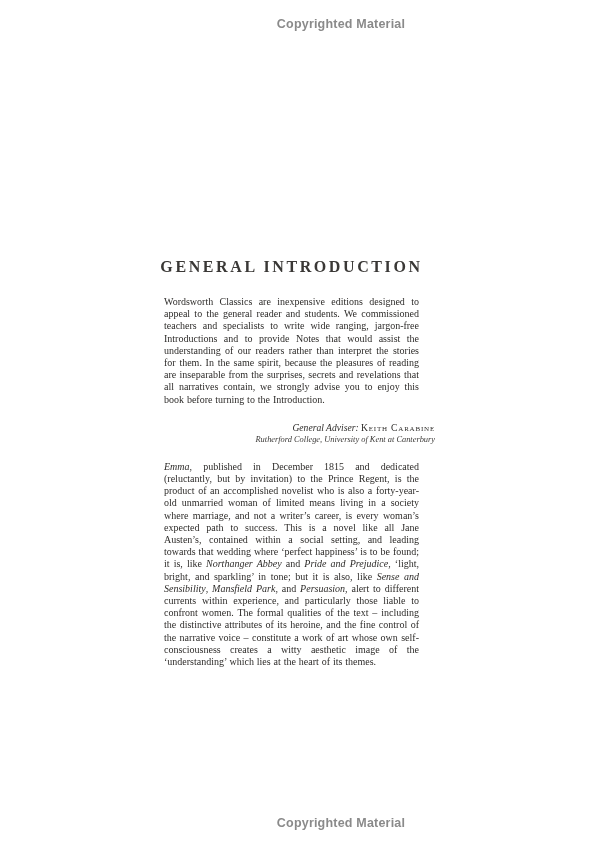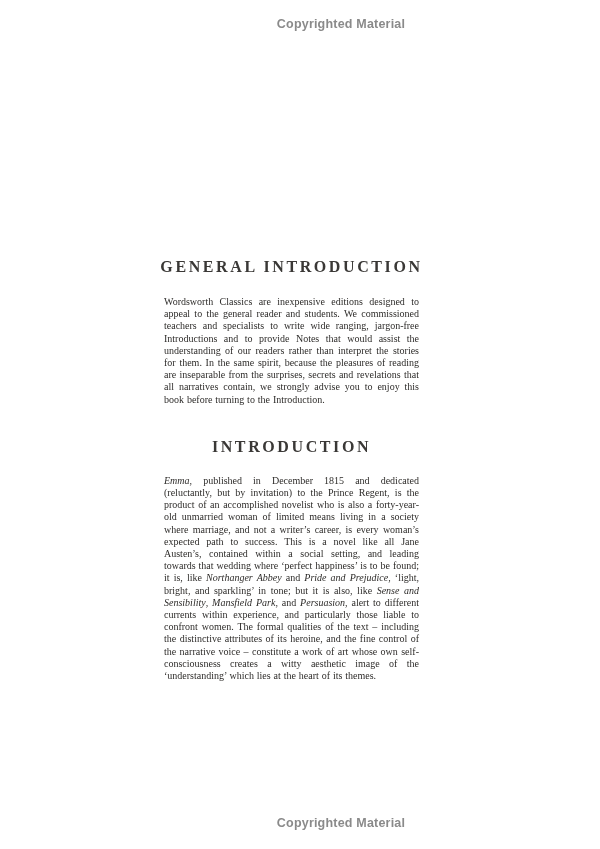--- a/index.html
+++ b/index.html
@@ -89,22 +89,25 @@
 <div class="page">
 
   <div class="watermark top">Copyrighted Material</div>
 
   <div class="content">
 
     <h1 class="section-heading heading-general">GENERAL INTRODUCTION</h1>
 
     <p class="body-para"><span>Wordsworth Classics are inexpensive editions designed to appeal to the general reader and students. We commissioned teachers and specialists to write wide ranging, jargon-free Introductions and to provide Notes that would assist the understanding of our readers rather than interpret the stories for them. In the same spirit, because the pleasures of reading are inseparable from the surprises, secrets and revelations that all narratives contain, we strongly advise you to enjoy this book before turning to the Introduction.</span></p>
 
+    <div class="adviser-block">
+      <p class="adviser-line"><span class="adviser-label">General Adviser:</span> <span class="adviser-name">Keith Carabine</span></p>
+      <p class="adviser-affiliation">Rutherford College, University of Kent at Canterbury</p>
+    </div>
 
-    <h1 class="section-heading heading-introduction">INTRODUCTION</h1>
 
     <p class="body-para"><em>Emma</em><span>, published in December 1815 and dedicated (reluctantly, but by invitation) to the Prince Regent, is the product of an accomplished novelist who is also a forty-year-old unmarried woman of limited means living in a society where marriage, and not a writer’s career, is every woman’s expected path to success. This is a novel like all Jane Austen’s, contained within a social setting, and leading towards that wedding where ‘perfect happiness’ is to be found; it is, like </span><em>Northanger Abbey</em><span> and </span><em>Pride and Prejudice</em><span>, ‘light, bright, and sparkling’ in tone; but it is also, like </span><em>Sense and Sensibility</em><span>, </span><em>Mansfield Park</em><span>, and </span><em>Persuasion</em><span>, alert to different currents within experience, and particularly those liable to confront women. The formal qualities of the text – including the distinctive attributes of its heroine, and the fine control of the narrative voice – constitute a work of art whose own self-consciousness creates a witty aesthetic image of the ‘understanding’ which lies at the heart of its themes.</span></p>
 
 
   </div>
 
   <div class="watermark bottom">Copyrighted Material</div>
 
 </div>
 

